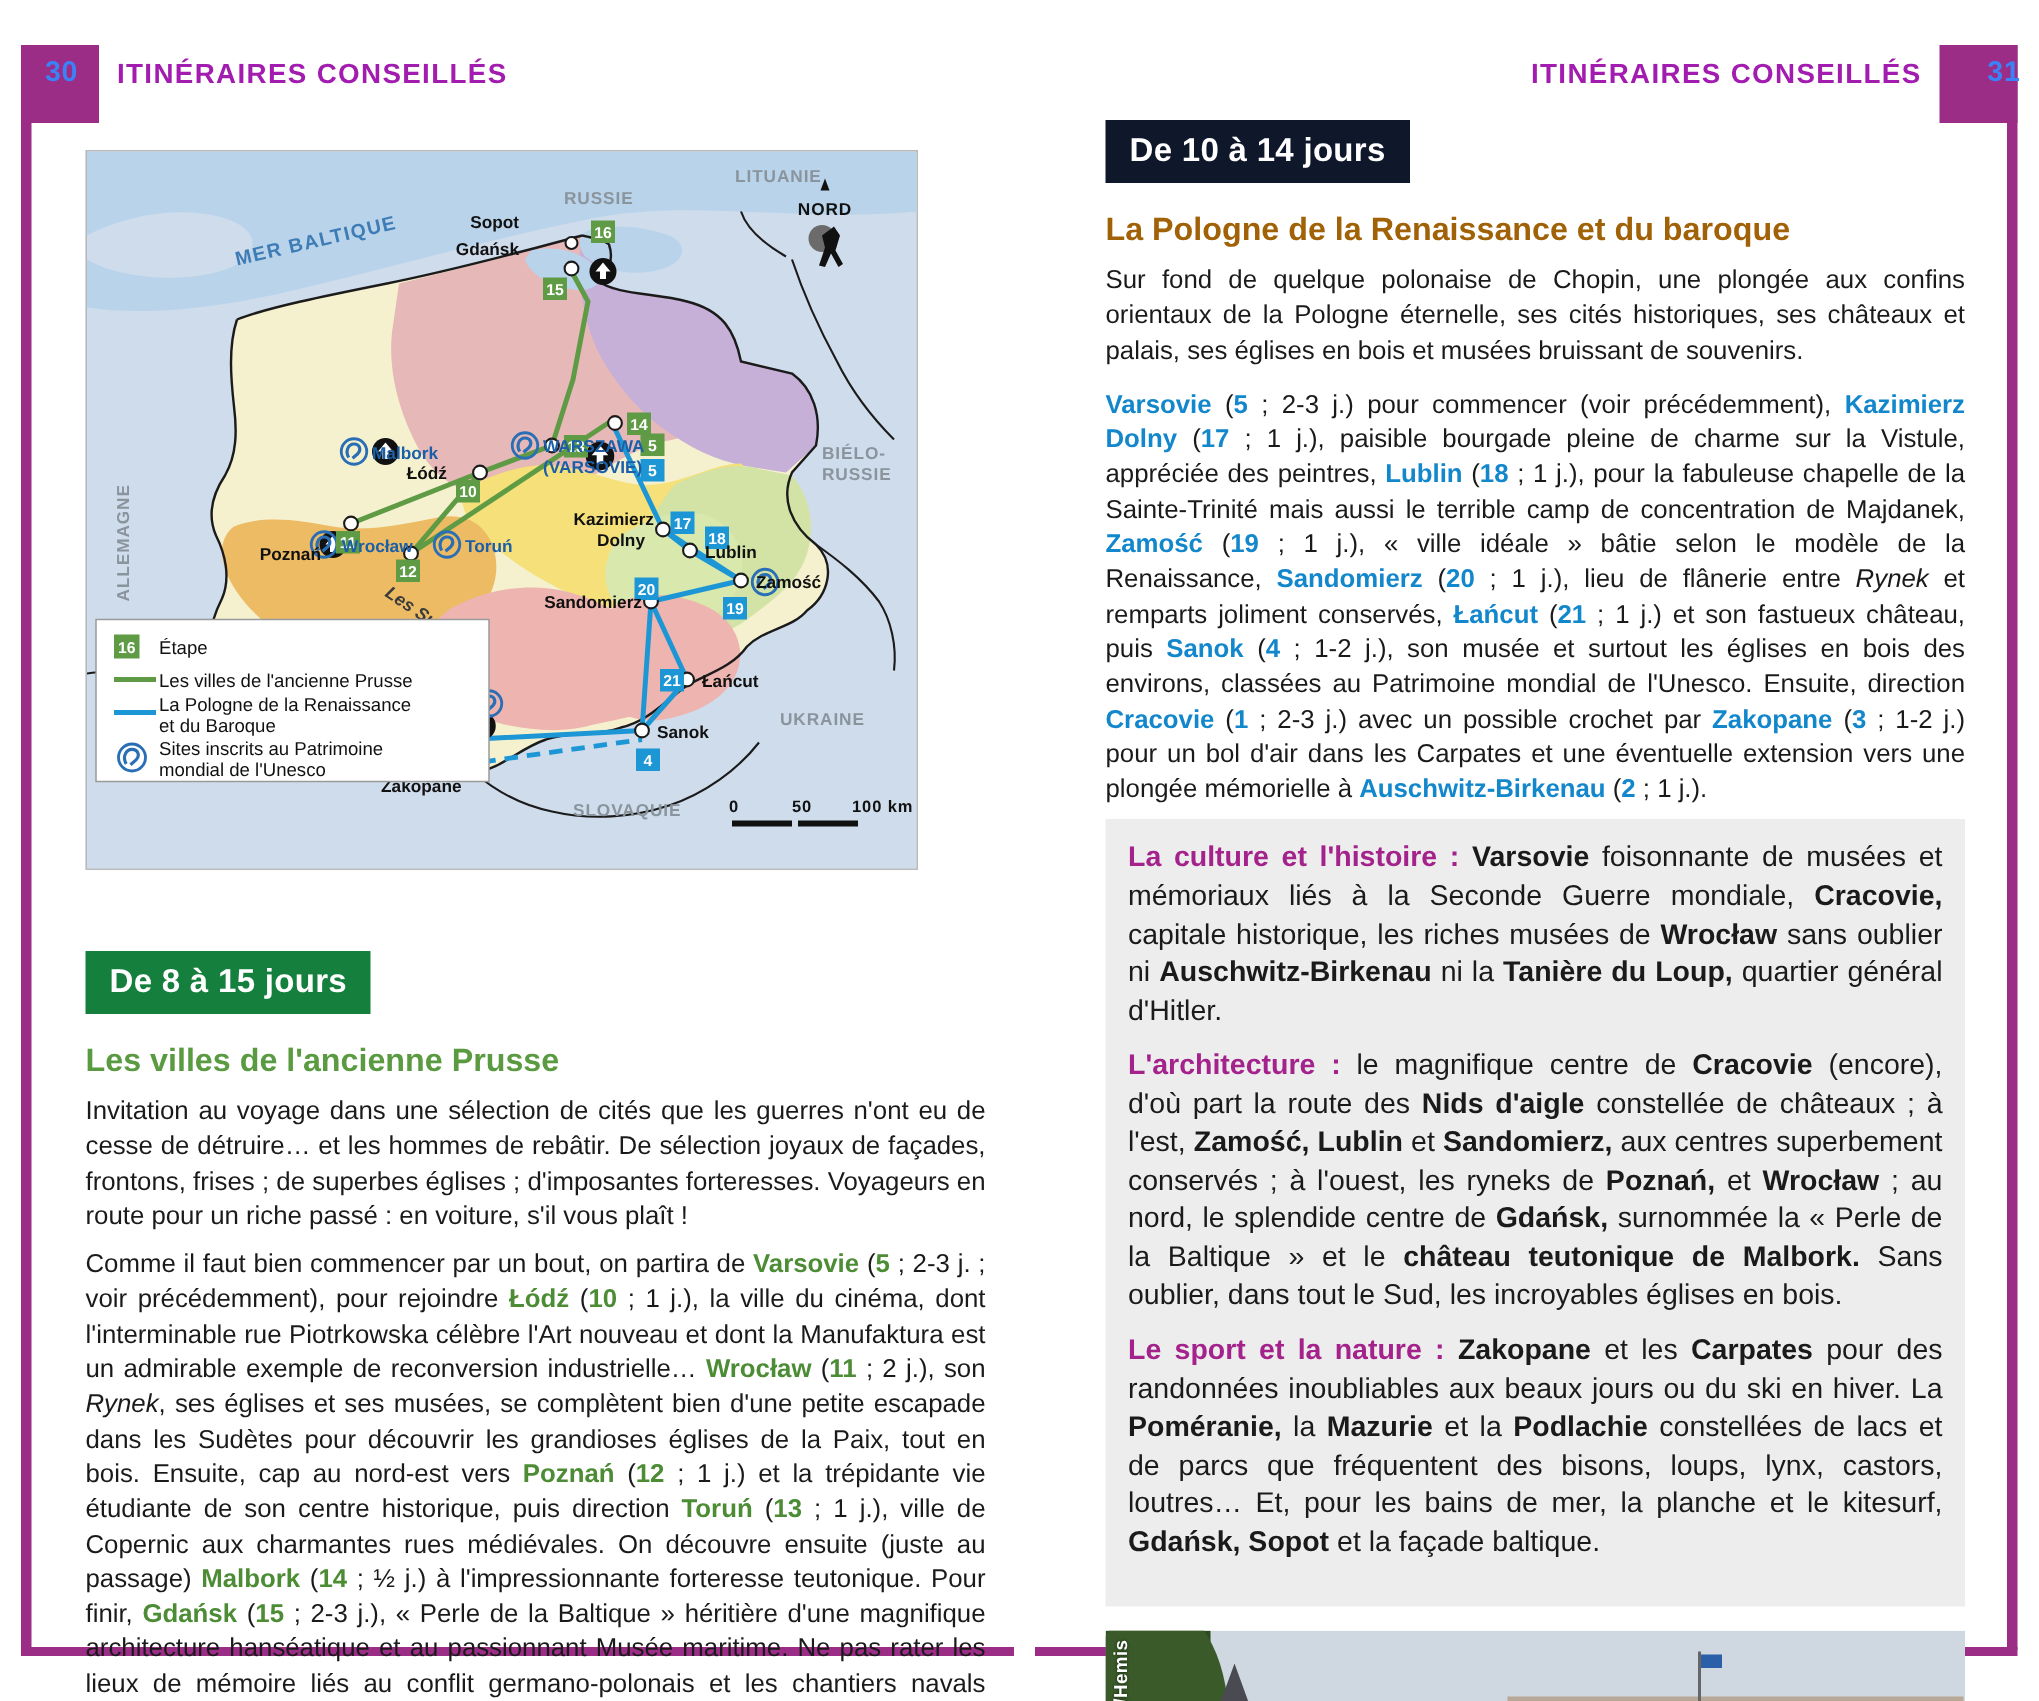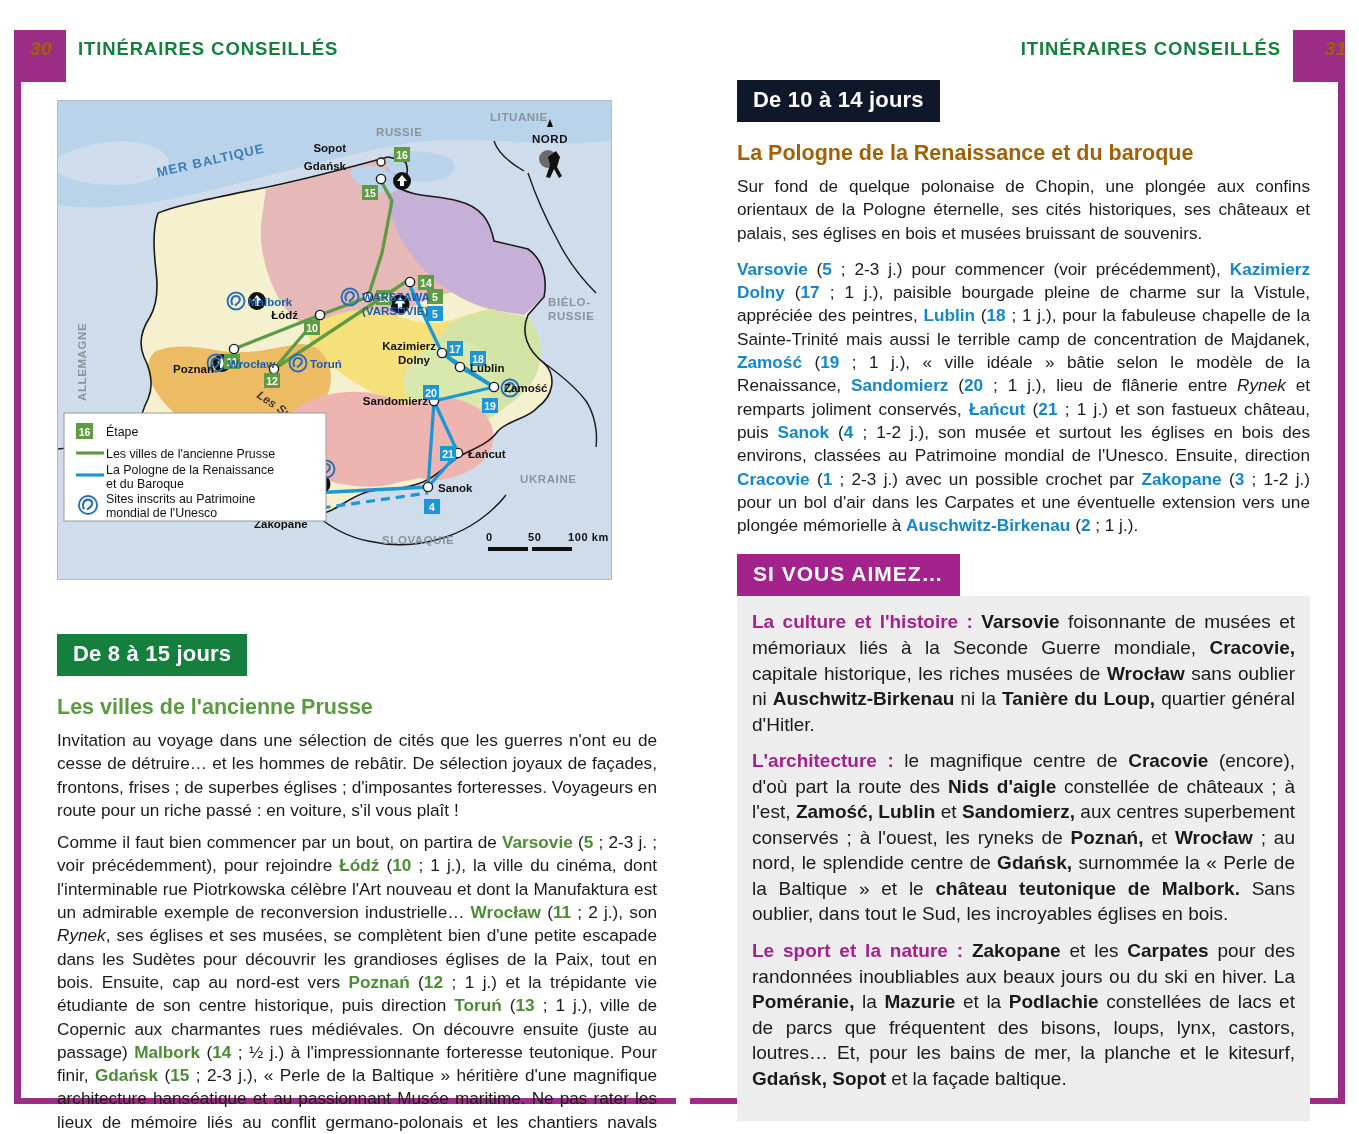--- a/index.html
+++ b/index.html
@@ -16,29 +16,28 @@
   .frame-left-v { position:absolute; left:14px; top:30px; width:7px; height:1070px; background:#9B2D87; }
   .frame-right-v { position:absolute; right:14px; top:30px; width:7px; height:1070px; background:#9B2D87; }
   .frame-bottom { position:absolute; left:14px; bottom:30px; height:6px; width:1331px; background:#9B2D87; }
   .frame-bottom-gap { position:absolute; left:676px; bottom:26px; width:14px; height:14px; background:#fff; }
 
   .corner-tl { position:absolute; left:14px; top:30px; width:52px; height:52px; background:#9B2D87; }
   .corner-tr { position:absolute; right:14px; top:30px; width:52px; height:52px; background:#9B2D87; }
 
   
   .pagenum {
-    position:absolute; color:#a16207; font-weight:bold; font-size:19px;
+    position:absolute; color:#3b82f6; font-weight:bold; font-size:19px;
     letter-spacing:0.5px;
-    font-style:italic;
   }
   .pagenum.left { left:30px; top:38px; }
   .pagenum.right { right:12px; top:38px; }
 
   .runhead {
-    position:absolute; top:38px; color:#15803d; font-weight:bold;
+    position:absolute; top:38px; color:#a21caf; font-weight:bold;
     font-size:18.5px; letter-spacing:0.9px;
   }
   .runhead.left { left:78px; }
   .runhead.right { right:78px; }
 
   
   .col-left { position:absolute; left:57px; top:100px; width:600px; }
   .col-right { position:absolute; left:737px; top:80px; width:573px; }
 
   
@@ -377,23 +376,20 @@
   </div>
 </div>
 
 <div class="col-right">
   <span class="tag blue">De 10 à 14 jours</span>
   <h2 class="section-title blue">La Pologne de la Renaissance et du baroque</h2>
   <p class="body">Sur fond de quelque polonaise de Chopin, une plongée aux confins orientaux de la Pologne éternelle, ses cités historiques, ses châteaux et palais, ses églises en bois et musées bruissant de souvenirs.</p>
 
   <p class="body" style="margin-top:13px;"><b class="b">Varsovie</b> (<b class="b">5</b> ; 2-3 j.) pour commencer (voir précédemment), <b class="b">Kazimierz Dolny</b> (<b class="b">17</b> ; 1 j.), paisible bourgade pleine de charme sur la Vistule, appréciée des peintres, <b class="b">Lublin</b> (<b class="b">18</b> ; 1 j.), pour la fabuleuse chapelle de la Sainte-Trinité mais aussi le terrible camp de concentration de Majdanek, <b class="b">Zamość</b> (<b class="b">19</b> ; 1 j.), « ville idéale » bâtie selon le modèle de la Renaissance, <b class="b">Sandomierz</b> (<b class="b">20</b> ; 1 j.), lieu de flânerie entre <i>Rynek</i> et remparts joliment conservés, <b class="b">Łańcut</b> (<b class="b">21</b> ; 1 j.) et son fastueux château, puis <b class="b">Sanok</b> (<b class="b">4</b> ; 1-2 j.), son musée et surtout les églises en bois des environs, classées au Patrimoine mondial de l'Unesco. Ensuite, direction <b class="b">Cracovie</b> (<b class="b">1</b> ; 2-3 j.) avec un possible crochet par <b class="b">Zakopane</b> (<b class="b">3</b> ; 1-2 j.) pour un bol d'air dans les Carpates et une éventuelle extension vers une plongée mémorielle à <b class="b">Auschwitz-Birkenau</b> (<b class="b">2</b> ; 1 j.).</p>
 
-  <div style="margin-top:17px;">
-    <span class="tag magenta">SI VOUS AIMEZ…</span>
-  </div>
   <div class="aimez-box">
     <p><span class="lead">La culture et l'histoire :</span> <b>Varsovie</b> foisonnante de musées et mémoriaux liés à la Seconde Guerre mondiale, <b>Cracovie,</b> capitale historique, les riches musées de <b>Wrocław</b> sans oublier ni <b>Auschwitz-Birkenau</b> ni la <b>Tanière du Loup,</b> quartier général d'Hitler.</p>
     <p><span class="lead">L'architecture :</span> le magnifique centre de <b>Cracovie</b> (encore), d'où part la route des <b>Nids d'aigle</b> constellée de châteaux ; à l'est, <b>Zamość, Lublin</b> et <b>Sandomierz,</b> aux centres superbement conservés ; à l'ouest, les ryneks de <b>Poznań,</b> et <b>Wrocław</b> ; au nord, le splendide centre de <b>Gdańsk,</b> surnommée la « Perle de la Baltique » et le <b>château teutonique de Malbork.</b> Sans oublier, dans tout le Sud, les incroyables églises en bois.</p>
     <p><span class="lead">Le sport et la nature :</span> <b>Zakopane</b> et les <b>Carpates</b> pour des randonnées inoubliables aux beaux jours ou du ski en hiver. La <b>Poméranie,</b> la <b>Mazurie</b> et la <b>Podlachie</b> constellées de lacs et de parcs que fréquentent des bisons, loups, lynx, castors, loutres… Et, pour les bains de mer, la planche et le kitesurf, <b>Gdańsk, Sopot</b> et la façade baltique.</p>
   </div>
 
   
   <div class="photo">
     <svg width="573" height="287" viewBox="0 0 573 287" xmlns="http://www.w3.org/2000/svg">
 

